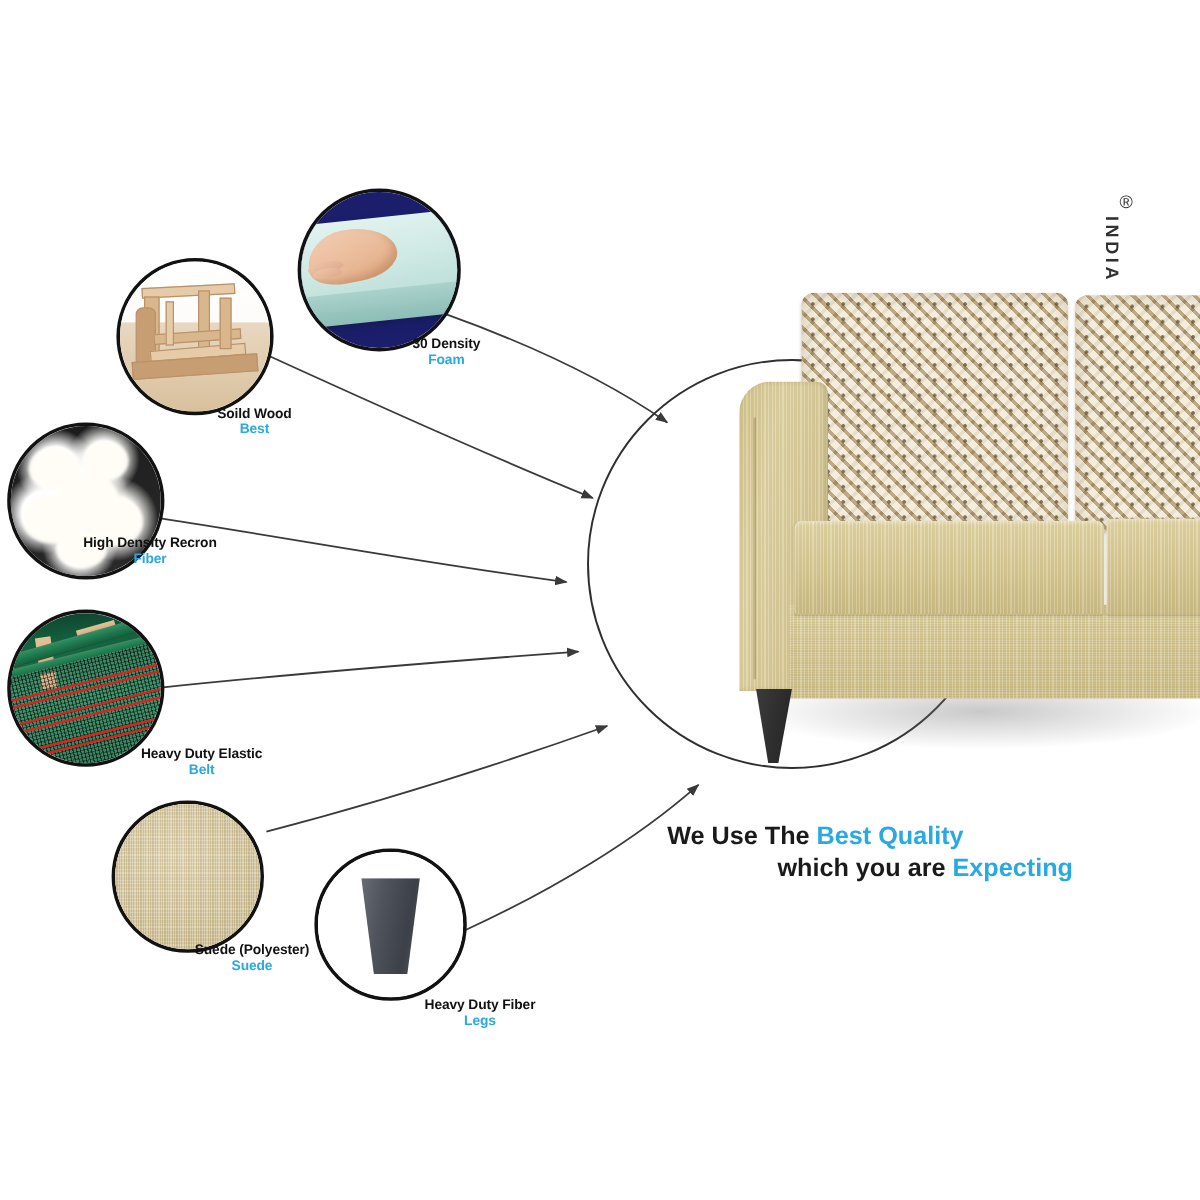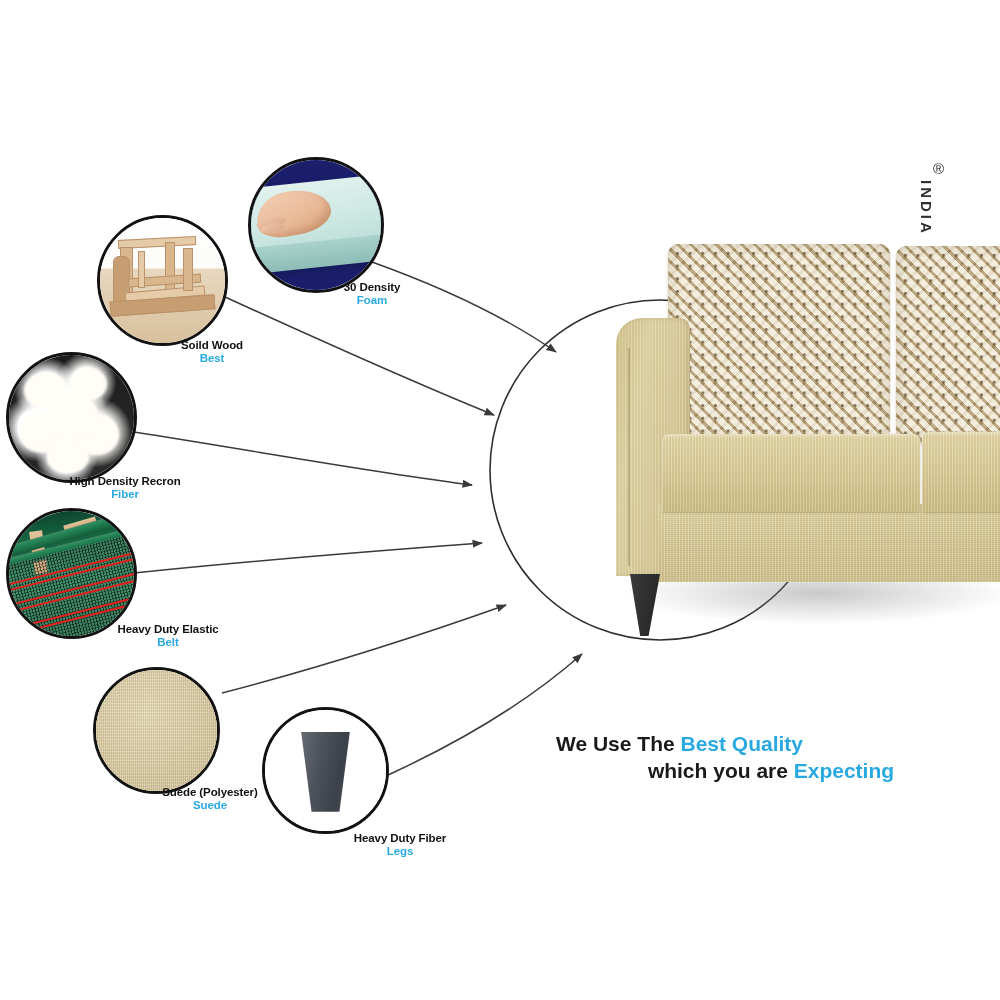--- a/index.html
+++ b/index.html
@@ -267,21 +267,21 @@
     background-size: 12.7px 12.7px;
     background-position: 3px 3px;
   }
   .sofa-leg {
     position: absolute;
     background: linear-gradient(100deg,#3b3b3b,#232323);
   }
   .leg-left { clip-path: polygon(0% 0%, 100% 0%, 62% 100%, 34% 100%); }
 
   
-  #tagline { position: absolute; margin-top: 47px; }
+  #tagline { position: absolute; }
   .tag-line {
     font-size: 21px;
     font-weight: bold;
     color: #1a1a1a;
     white-space: nowrap;
     line-height: 1.28;
   }
   .tag-line .hl { color: #29a9e1; }
   .tag-row1 { text-align: left; }
   .tag-row2 { text-align: center; }
@@ -357,21 +357,21 @@
         <div class="art-fiber">
           <div class="fluff" style="left:12%; top:14%; width:34%; height:28%;"></div>
           <div class="fluff" style="left:48%; top:10%; width:30%; height:26%;"></div>
           <div class="fluff" style="left:8%;  top:46%; width:38%; height:32%;"></div>
           <div class="fluff" style="left:52%; top:48%; width:36%; height:32%;"></div>
           <div class="fluff" style="left:30%; top:32%; width:42%; height:36%;"></div>
           <div class="fluff" style="left:30%; top:70%; width:34%; height:24%;"></div>
         </div>
       </div>
     </div>
-    <div class="cap" style="left:62px; top:475px; width:126px;">
+    <div class="cap" style="left:62px; top:447px; width:126px;">
       <span class="l1">High Density Recron</span>
       <span class="l2">Fiber</span>
     </div>
   </div>
 
   <div class="callout" style="left:0; top:0;">
     <div class="bubble" style="left:6px; top:508px; width:131px; height:131px;">
       <div class="bubble-inner">
         <div class="art-belt">
           <div class="belt-wood" style="left:18%; top:16%; width:10%; height:34%; transform:rotate(-8deg);"></div>

